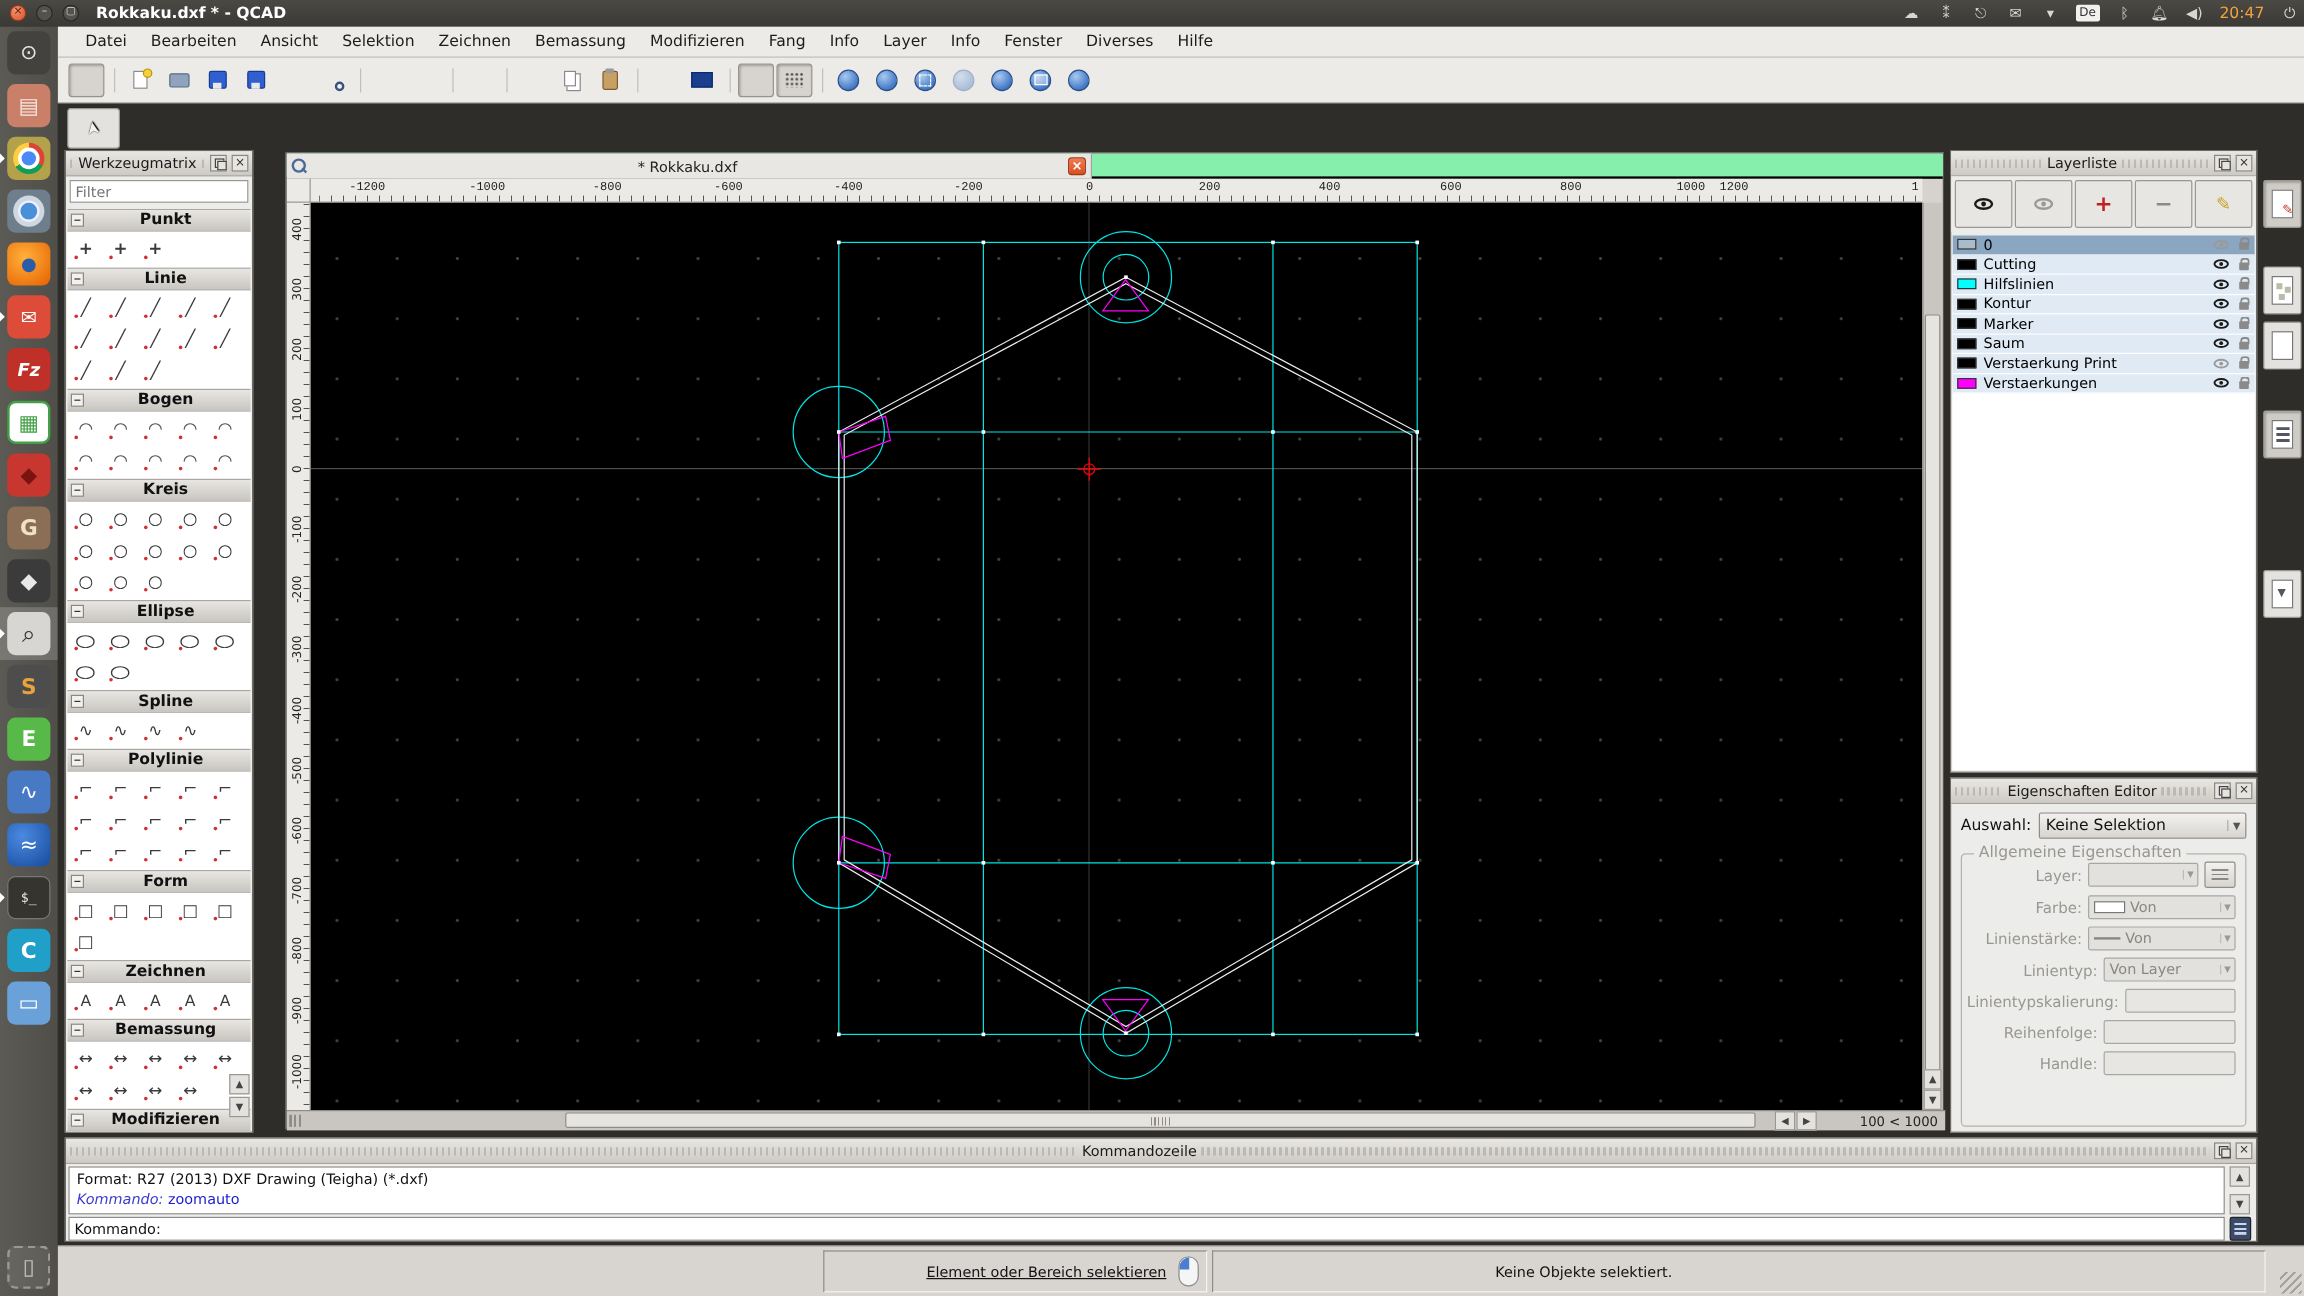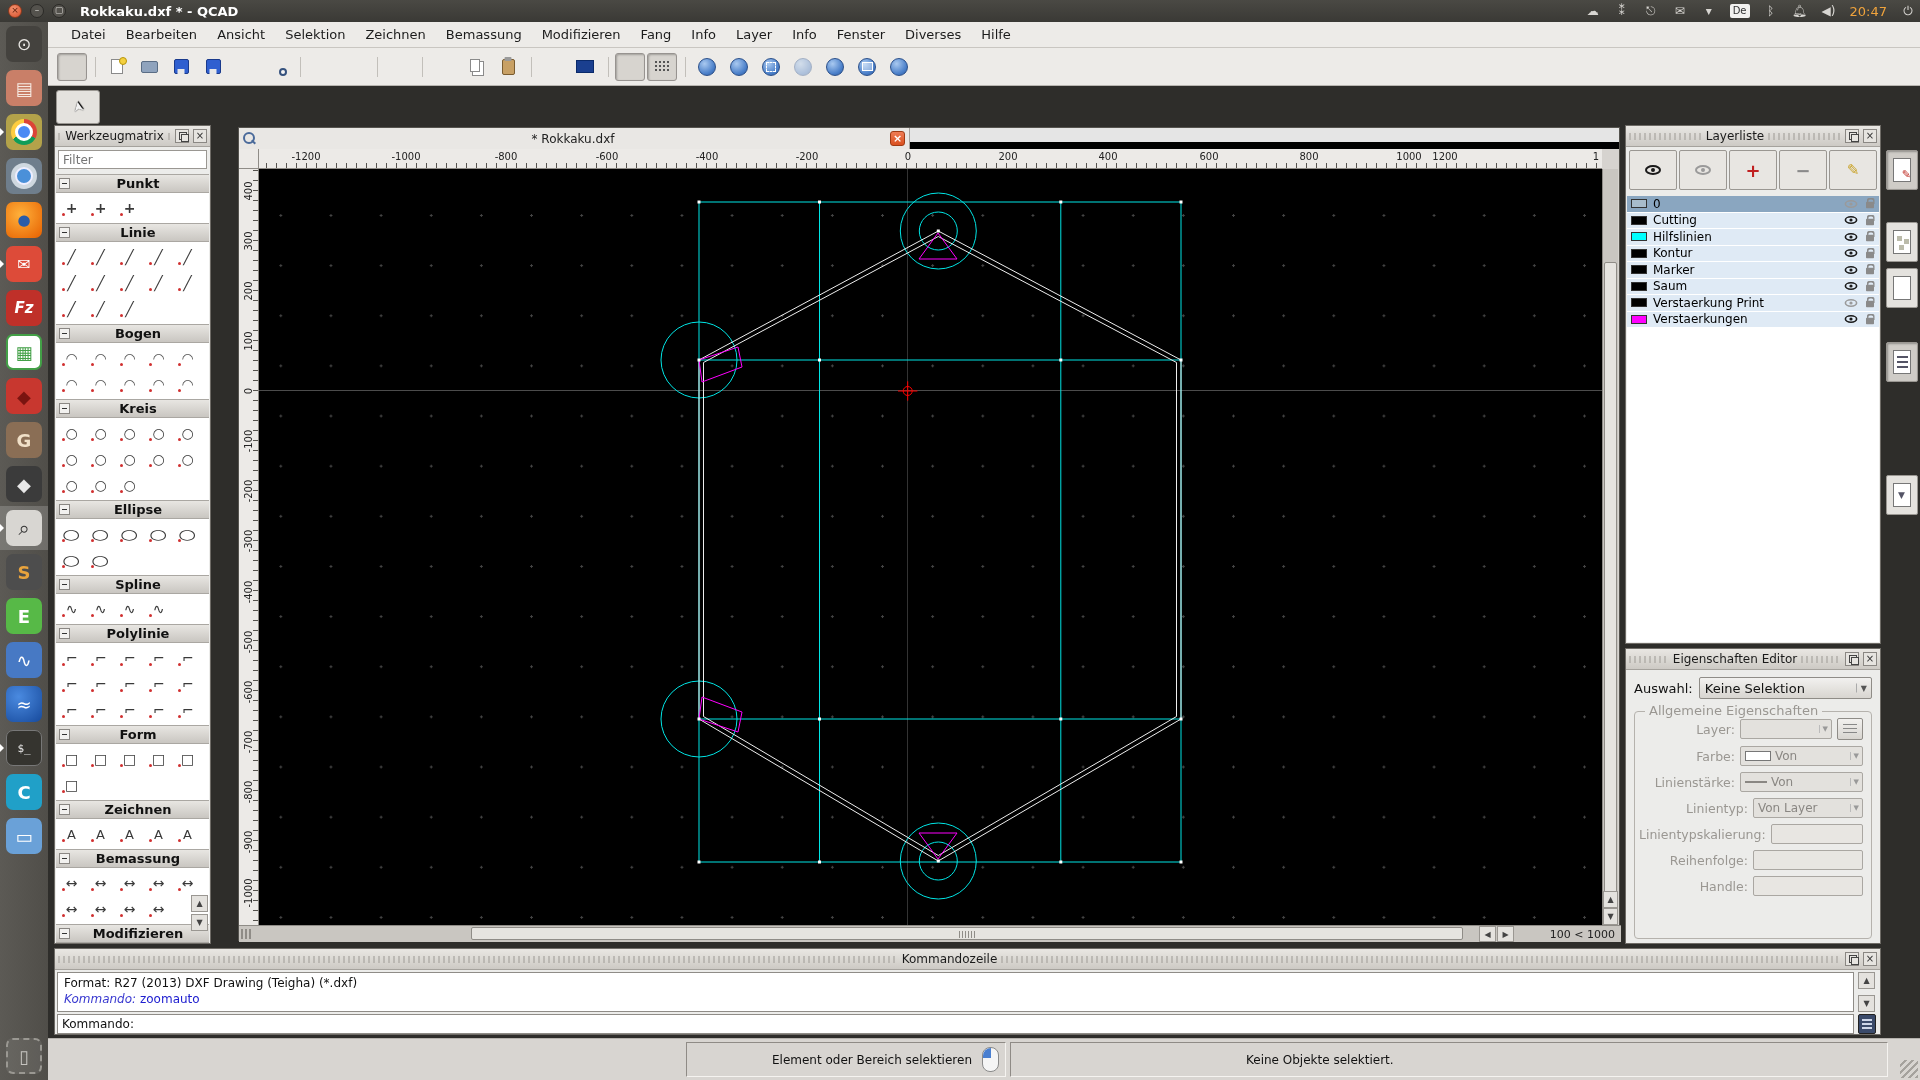--- a/index.html
+++ b/index.html
@@ -144,32 +144,32 @@
   .sec-form .tool::before { content:"□"; }
   .sec-zeichnen .tool::before { content:"A"; font-size:13px; }
   .sec-bemassung .tool::before { content:"↔"; }
   .tm-scroll { position:absolute; right:2px; bottom:12px; width:17px; display:flex; flex-direction:column; gap:2px; }
   .sbtn { width:17px; height:17px; background:#e4e2de; border:1px solid #9a9792; font-size:8px; color:#444;
     display:flex; align-items:center; justify-content:center; }
 
   
   .mdi { position:absolute; left:238px; top:127px; width:1382px; height:814px; background:#d6d3cf; z-index:10;
     border:1px solid #55534e; }
-  .tabbar { position:absolute; left:0; top:0; width:100%; height:21px; background:#e5e5e5; border-bottom:7px solid #000000; }
+  .tabbar { position:absolute; left:0; top:0; width:100%; height:21px; background:#86efac; border-bottom:2px solid #000000; }
   .doc-tab { position:absolute; left:0; top:0; width:671px; height:21px; background:#e9e7e4; border-right:1px solid #a5a29d;
     display:flex; align-items:center; padding:0 4px; }
   .doc-tab .mag { width:13px; height:13px; position:relative; }
   .doc-tab .mag::before { content:""; position:absolute; width:8px; height:8px; border:2px solid #4a6a9a; border-radius:50%; left:0; top:0; }
   .doc-tab .mag::after { content:""; position:absolute; width:5px; height:2px; background:#4a6a9a; transform:rotate(45deg); right:0; bottom:2px; }
   .doc-tab .t-label { flex:1; text-align:center; font-size:12px; color:#222; }
   .tab-close { width:15px; height:15px; background:linear-gradient(#ef7c54,#d9501f); border:1px solid #a03a12;
     border-radius:3px; color:#fff; font-size:11px; line-height:13px; text-align:center; font-weight:bold; }
   .hruler { position:absolute; left:20px; top:21px; width:1343px; height:20px; background:#eceae7; border-bottom:1px solid #8f8c87;
     background-image:repeating-linear-gradient(90deg,#55534e 0 1px, transparent 1px 10px); background-size:100% 5px;
-    background-position:7px 100%; background-repeat:no-repeat; }
+    background-position:7px 100%; background-repeat:no-repeat;font-family:Liberation Mono, monospace; }
   .hruler .rl { position:absolute; top:2px; transform:translateX(-50%); font-size:10px; color:#222; }
   .vruler { position:absolute; left:0; top:41px; width:20px; height:756px; background:#eceae7; border-right:1px solid #8f8c87;
     background-image:repeating-linear-gradient(180deg,#55534e 0 1px, transparent 1px 10px); background-size:5px 100%;
     background-position:100% 1px; background-repeat:no-repeat; }
   .vruler .rl { position:absolute; left:9px; font-size:10px; color:#222; transform:translate(-50%,-50%) rotate(-90deg); }
   .r-corner { position:absolute; left:0; top:21px; width:20px; height:20px; background:#eceae7; border-right:1px solid #8f8c87; border-bottom:1px solid #8f8c87; }
   .canvas { position:absolute; left:20px; top:41px; width:1343px; height:756px; background:#000;
     background-image:radial-gradient(circle,#454545 1px, transparent 1.4px); background-size:50.15px 50.15px;
     background-position:46.9px 21.4px; overflow:hidden; }
   .axis-h { position:absolute; left:0; top:221px; width:1343px; height:1px; background:#4c4c4c; }
@@ -1074,21 +1074,21 @@
       <div class="sbtn">▼</div>
     </div>
     <div class="cmd-prompt">
       <span class="pl">Kommando:</span>
       <input style="">
     </div>
     <div class="cmd-sidebtn"></div>
   </div>
 
   <div class="statusbar">
-    <div class="sb-cell sb-hint" style="left:638px; width:320px;">
+    <div class="sb-cell sb-hint" style="left:638px; width:320px;text-decoration:underline;">
       <span>Element oder Bereich selektieren</span>
       <span class="mouse-ic"></span>
     </div>
     <div class="sb-cell sb-status" style="left:962px; width:878px; padding-left:235px;">
       <span>Keine Objekte selektiert.</span>
     </div>
     <div class="resize-grip"></div>
   </div>
 
 </div>

